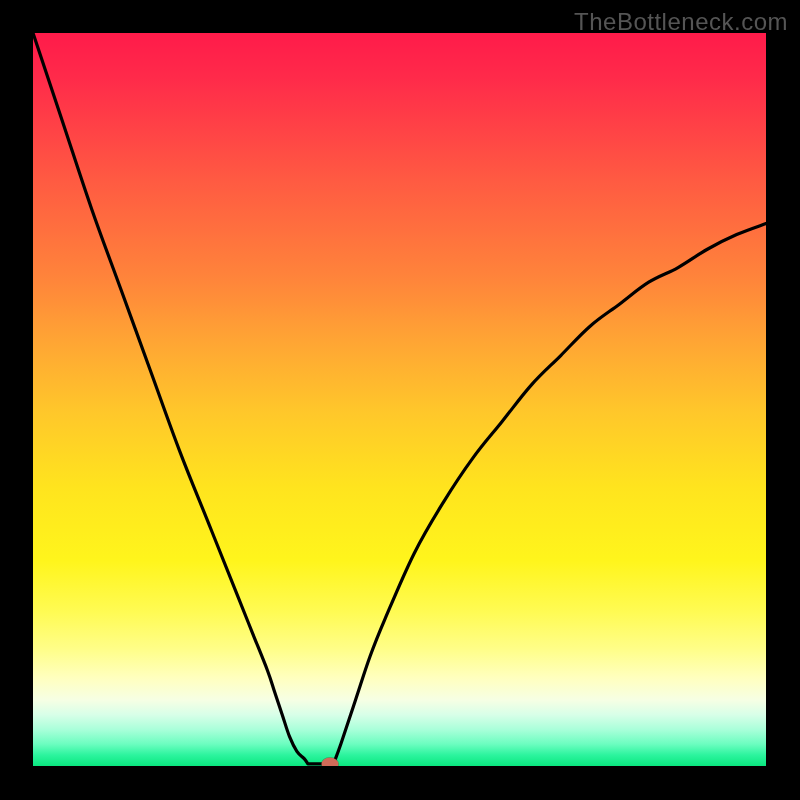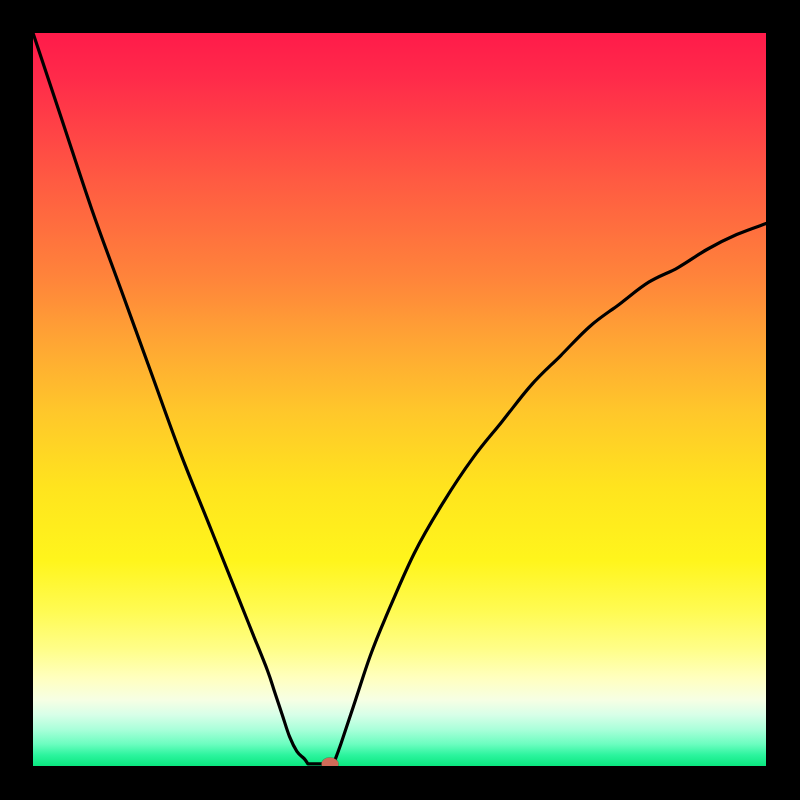--- a/index.html
+++ b/index.html
@@ -78,20 +78,21 @@
     border-radius: 50%;
     background: #d06a58;
     transform: translate(-50%, -50%);
     box-shadow: 0 0 0 0.5px rgba(0,0,0,0.25);
   }
 </style>
 </head>
 <body>
 
 <div class="frame">
+  <div class="watermark">TheBottleneck.com</div>
 
   <div class="plot-area">
     <div class="gradient"></div>
     <svg class="curve" viewBox="0 0 733 733" preserveAspectRatio="none">
       <path id="curve-path" fill="none" stroke="#000" stroke-width="3.2" stroke-linejoin="round" stroke-linecap="round" d="M 0.00 0.00 C 5.28 15.83, 18.76 56.29, 29.32 87.96 C 39.88 119.63, 48.08 145.57, 58.64 175.92 C 69.20 206.27, 77.40 227.52, 87.96 256.55 C 98.52 285.58, 106.72 308.15, 117.28 337.18 C 127.84 366.21, 136.04 390.10, 146.60 417.81 C 157.16 445.52, 165.36 464.72, 175.92 491.11 C 186.48 517.50, 197.32 544.62, 205.24 564.41 C 213.16 584.20, 214.62 587.87, 219.90 601.06 C 225.18 614.25, 230.60 627.15, 234.56 637.71 C 238.52 648.27, 239.25 651.78, 241.89 659.70 C 244.53 667.62, 246.58 673.77, 249.22 681.69 C 251.86 689.61, 253.91 697.08, 256.55 703.68 C 259.19 710.28, 261.24 714.38, 263.88 718.34 C 266.52 722.30, 269.23 723.43, 271.21 725.67 C 273.19 727.91, 274.22 729.88, 274.88 730.80 L 274.88 730.80 L 300.53 730.80 C 300.53 730.80, 299.21 734.36, 300.53 730.80 C 301.85 727.24, 303.90 722.49, 307.86 711.01 C 311.82 699.53, 317.24 682.86, 322.52 667.03 C 327.80 651.20, 331.90 637.56, 337.18 623.05 C 342.46 608.54, 343.92 604.87, 351.84 586.40 C 359.76 567.93, 370.60 541.54, 381.16 520.43 C 391.72 499.32, 399.92 486.27, 410.48 469.12 C 421.04 451.97, 429.24 439.65, 439.80 425.14 C 450.36 410.63, 458.56 401.68, 469.12 388.49 C 479.68 375.30, 487.88 363.71, 498.44 351.84 C 509.00 339.97, 517.20 333.08, 527.76 322.52 C 538.32 311.96, 546.52 302.44, 557.08 293.20 C 567.64 283.96, 575.84 279.13, 586.40 271.21 C 596.96 263.29, 605.16 255.82, 615.72 249.22 C 626.28 242.62, 634.48 240.50, 645.04 234.56 C 655.60 228.62, 663.80 222.17, 674.36 216.24 C 684.92 210.30, 693.12 206.19, 703.68 201.58 C 714.24 196.96, 727.72 192.56, 733.00 190.58"></path>
     </svg>
     <div class="marker" id="marker" style="left: 296.865px; top: 730.801px; background: rgb(208, 106, 88);"></div>
   </div>
 </div>
 

